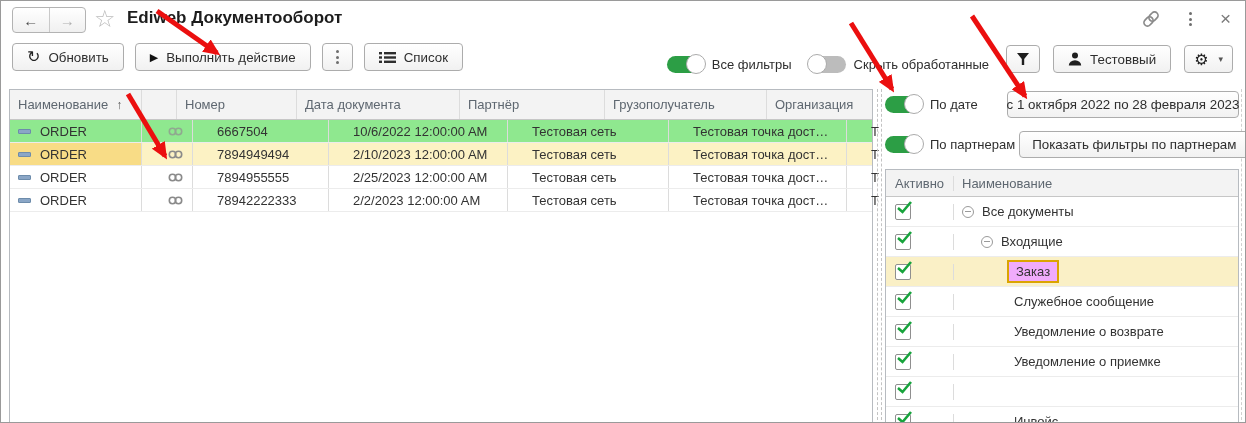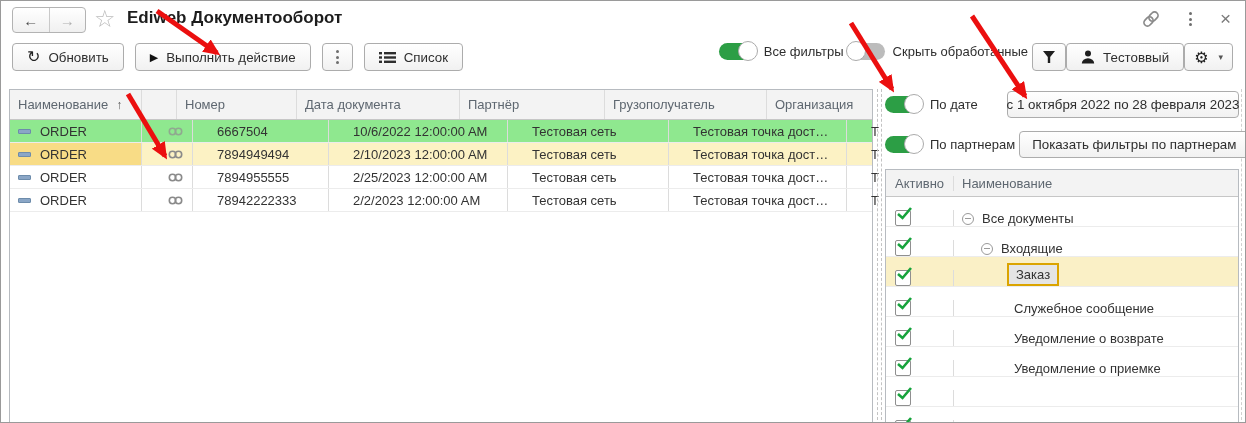--- a/index.html
+++ b/index.html
@@ -24,21 +24,21 @@
   .star { position:absolute; left:93px; top:4px; font-size:24px; color:#bcbcbc; line-height:28px; }
   .wtitle { position:absolute; left:126px; top:7px; font-size:17px; font-weight:bold; color:#1d1d1d; }
   .titleicons { position:absolute; right:14px; top:8px; display:flex; align-items:center; gap:24px; }
   .kebab { display:flex; flex-direction:column; gap:2.5px; padding:2px 4px; cursor:pointer; }
   .kebab i { width:3px; height:3px; border-radius:50%; background:#6e6e6e; }
   .closex { font-size:19px; color:#7b7b7b; line-height:18px; cursor:pointer; }
 
   
   .toolbar { position:absolute; left:0; top:42px; width:100%; height:30px; display:flex; justify-content:space-between; }
   .tb-left { display:flex; gap:11px; margin-left:11px; }
-  .tb-right { display:flex; gap:0; margin-right:12px; align-items:flex-start; }
+  .tb-right { display:flex; gap:13px; margin-right:12px; align-items:flex-end; }
   .btn {
     height:28px; display:inline-flex; align-items:center; gap:8px;
     padding:0 14px; border:1px solid #acacac; border-radius:4px;
     background:linear-gradient(#ffffff,#f1f1f1); color:#2e2e2e; cursor:pointer; white-space:nowrap;
   }
   .btn.icononly { padding:0 9px; }
   .play { font-size:11px; color:#111; }
   .refresh { font-size:16px; color:#222; line-height:14px; }
   .caret { font-size:9px; color:#555; margin-left:2px; }
   .gearglyph { font-size:16px; color:#222; }
@@ -81,33 +81,33 @@
 
   
   .rpanel { position:absolute; left:884px; top:88px; width:354px; }
   .frow { display:flex; align-items:center; height:30px; margin-bottom:10px; }
   .fbtn { margin-left:auto; height:27px; display:flex; align-items:center; justify-content:center;
     padding:0 12px; border:1px solid #acacac; border-radius:4px;
     background:linear-gradient(#ffffff,#f1f1f1); color:#2e2e2e; cursor:pointer; white-space:nowrap; }
 
   .tree-table { border:1px solid #b7bbc0; background:#fff; }
   .tt-head { display:flex; height:27px; background:#f3f3f3; color:#5e6770; border-bottom:1px solid #c6c6c6; align-items:center; }
-  .tt-row { display:flex; height:30px; border-bottom:1px solid #ececec; align-items:flex-end; }
+  .tt-row { display:flex; height:30px; border-bottom:1px solid #ececec; align-items:center; }
   .tt-c1 { width:68px; display:flex; align-items:center; padding-left:9px; border-right:1px solid #dcdcdc; flex:none; }
   .tt-c2 { flex:1; display:flex; align-items:center; overflow:hidden; white-space:nowrap; }
   .tt-row.sel { background:#faf0c6; }
   .checkbox { position:relative; width:16px; height:16px; background:#fff; border:1px solid #8f8f8f; border-radius:2px; cursor:pointer; }
   .checkbox svg { position:absolute; left:1px; top:-4px; overflow:visible; }
   .expander { position:relative; width:12px; height:12px; border:1px solid #9a9a9a; border-radius:50%; margin-right:8px; flex:none; cursor:pointer; }
   .expander::after { content:""; position:absolute; left:2px; right:2px; top:4px; height:1px; background:#9a9a9a; }
   .ind1 { padding-left:8px; }
   .ind2 { padding-left:27px; }
   .ind3 { padding-left:60px; }
   .ind3b { padding-left:53px; }
-  .boxed { border:2px solid #dba400; background:#e5e5e5; padding:2px 7px; }
+  .boxed { border:2px solid #dba400; background:#f0abfc; padding:2px 7px; }
 
   
   .arrows { position:absolute; left:0; top:0; pointer-events:none; z-index:50; }
 
   .icon-svg { display:block; flex:none; }
 </style>
 </head>
 <body>
 
 <div class="screen">

